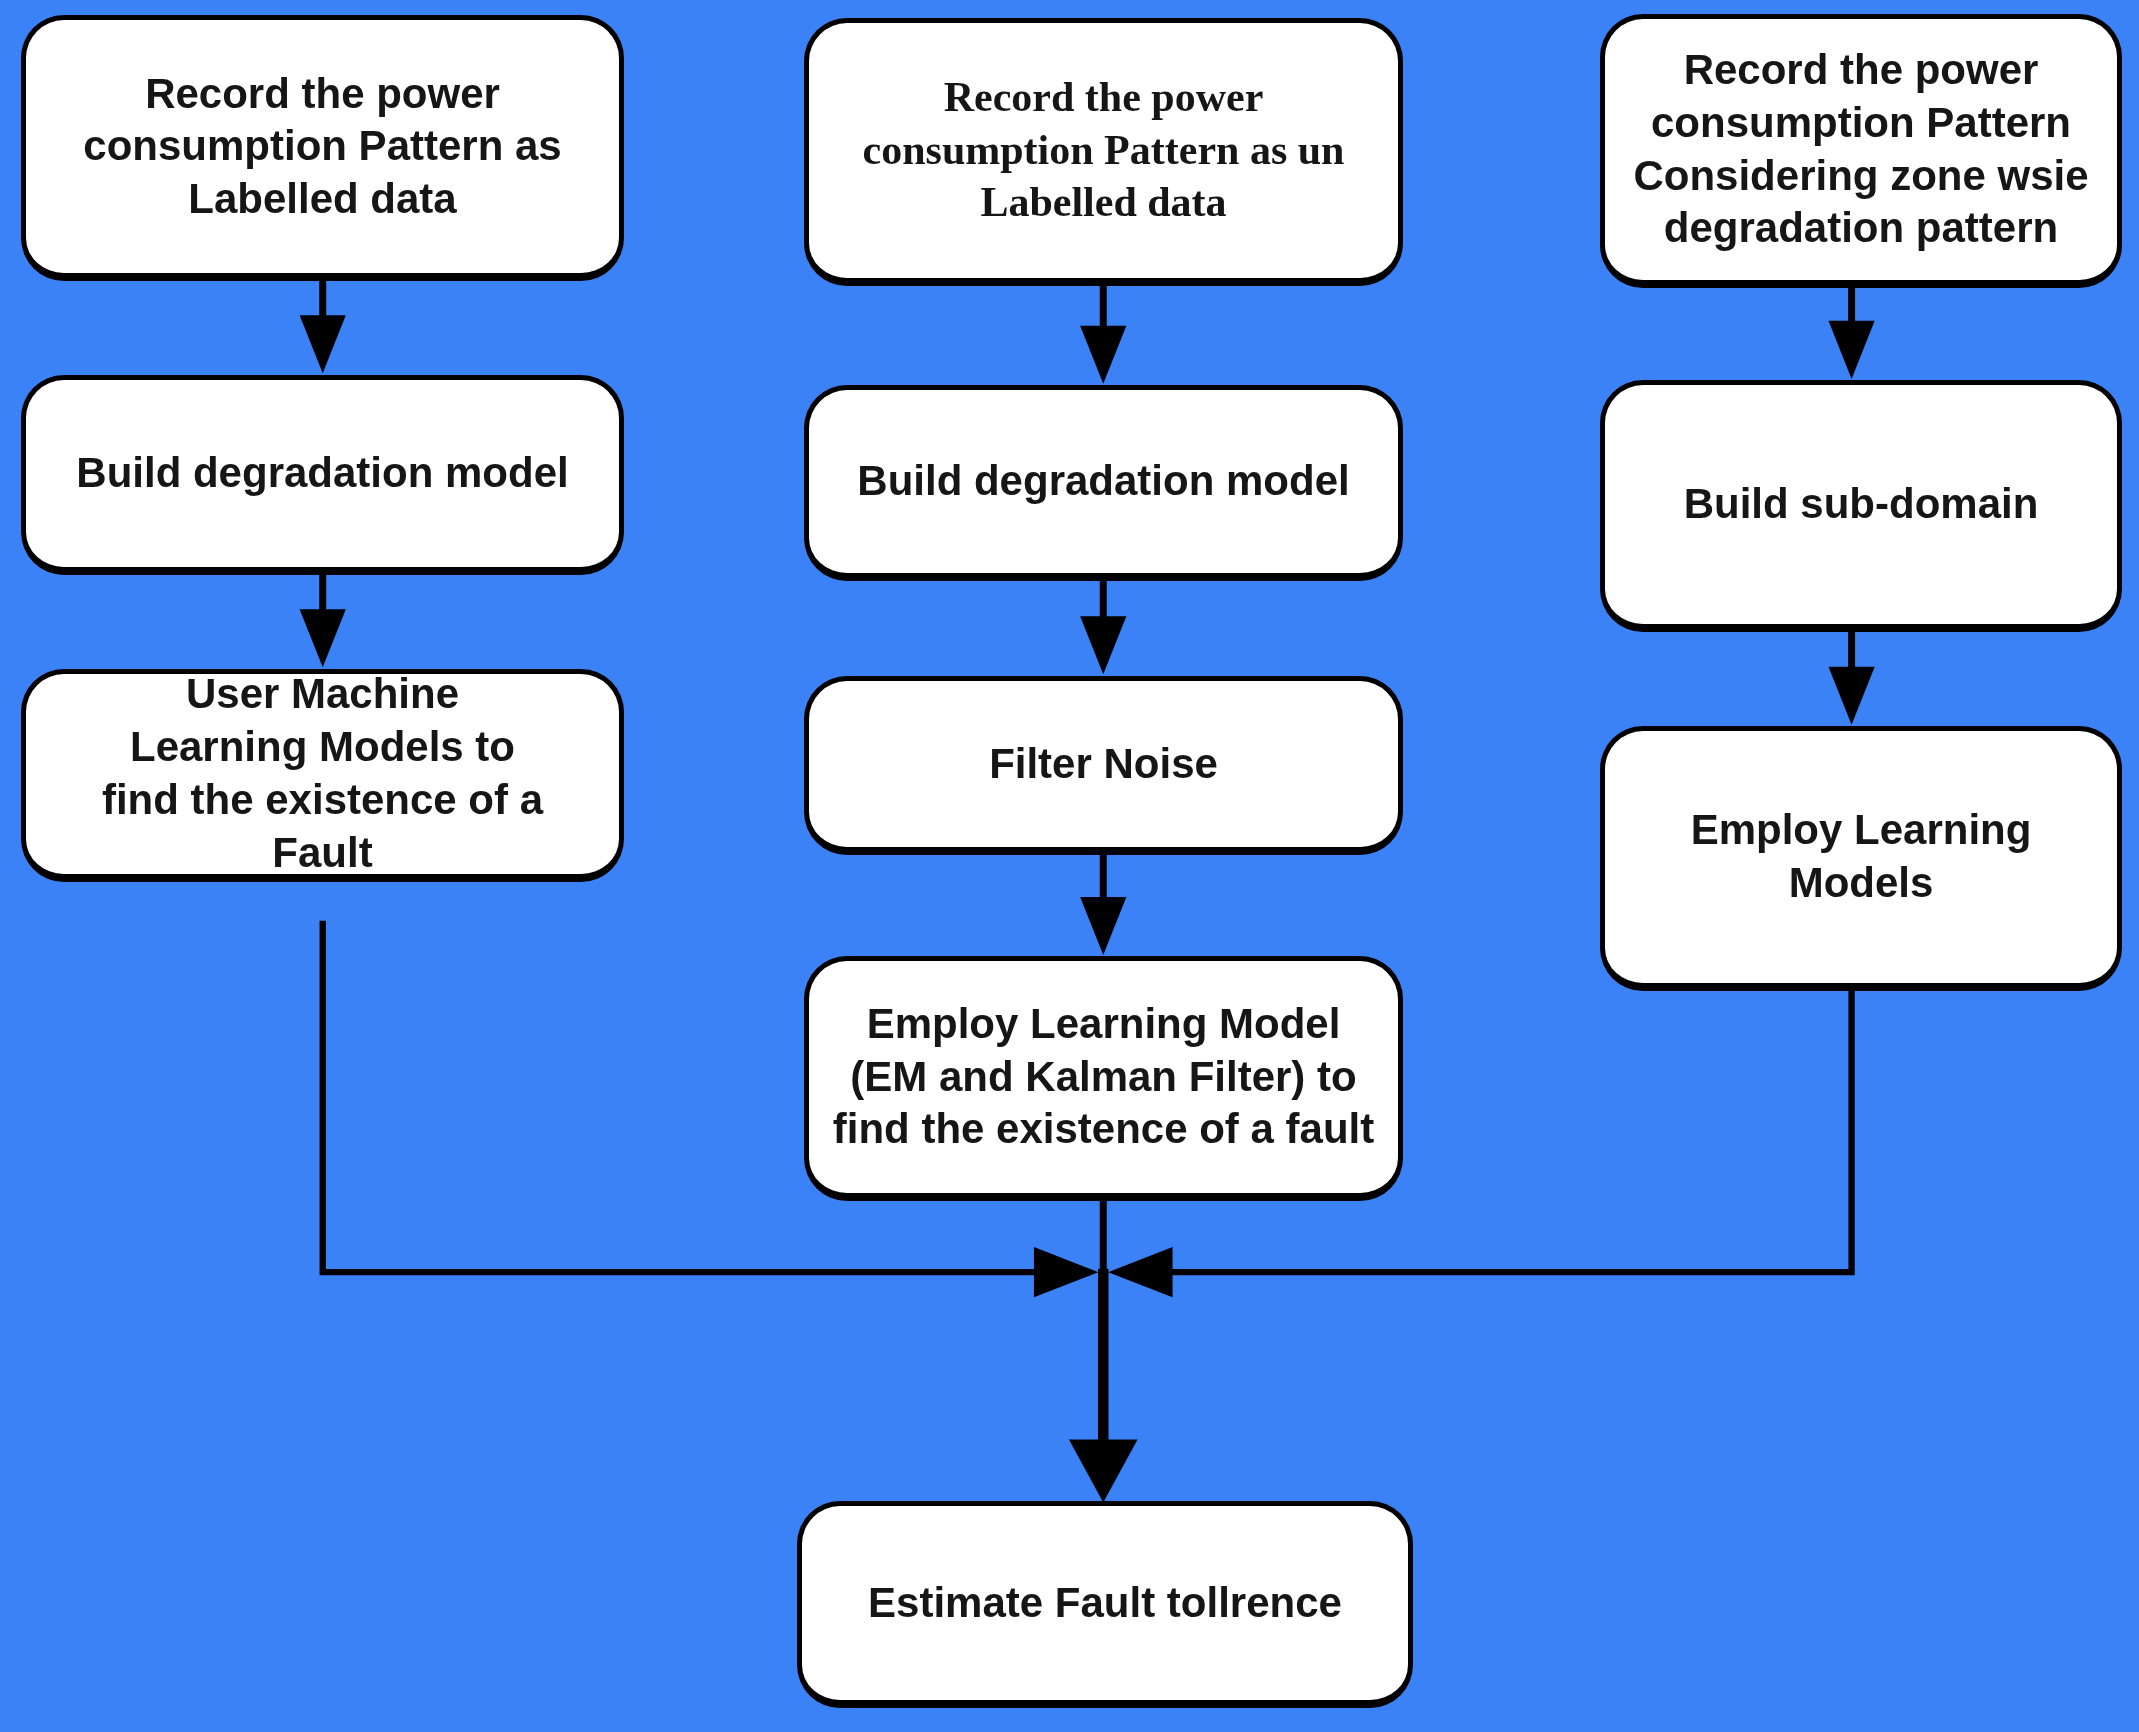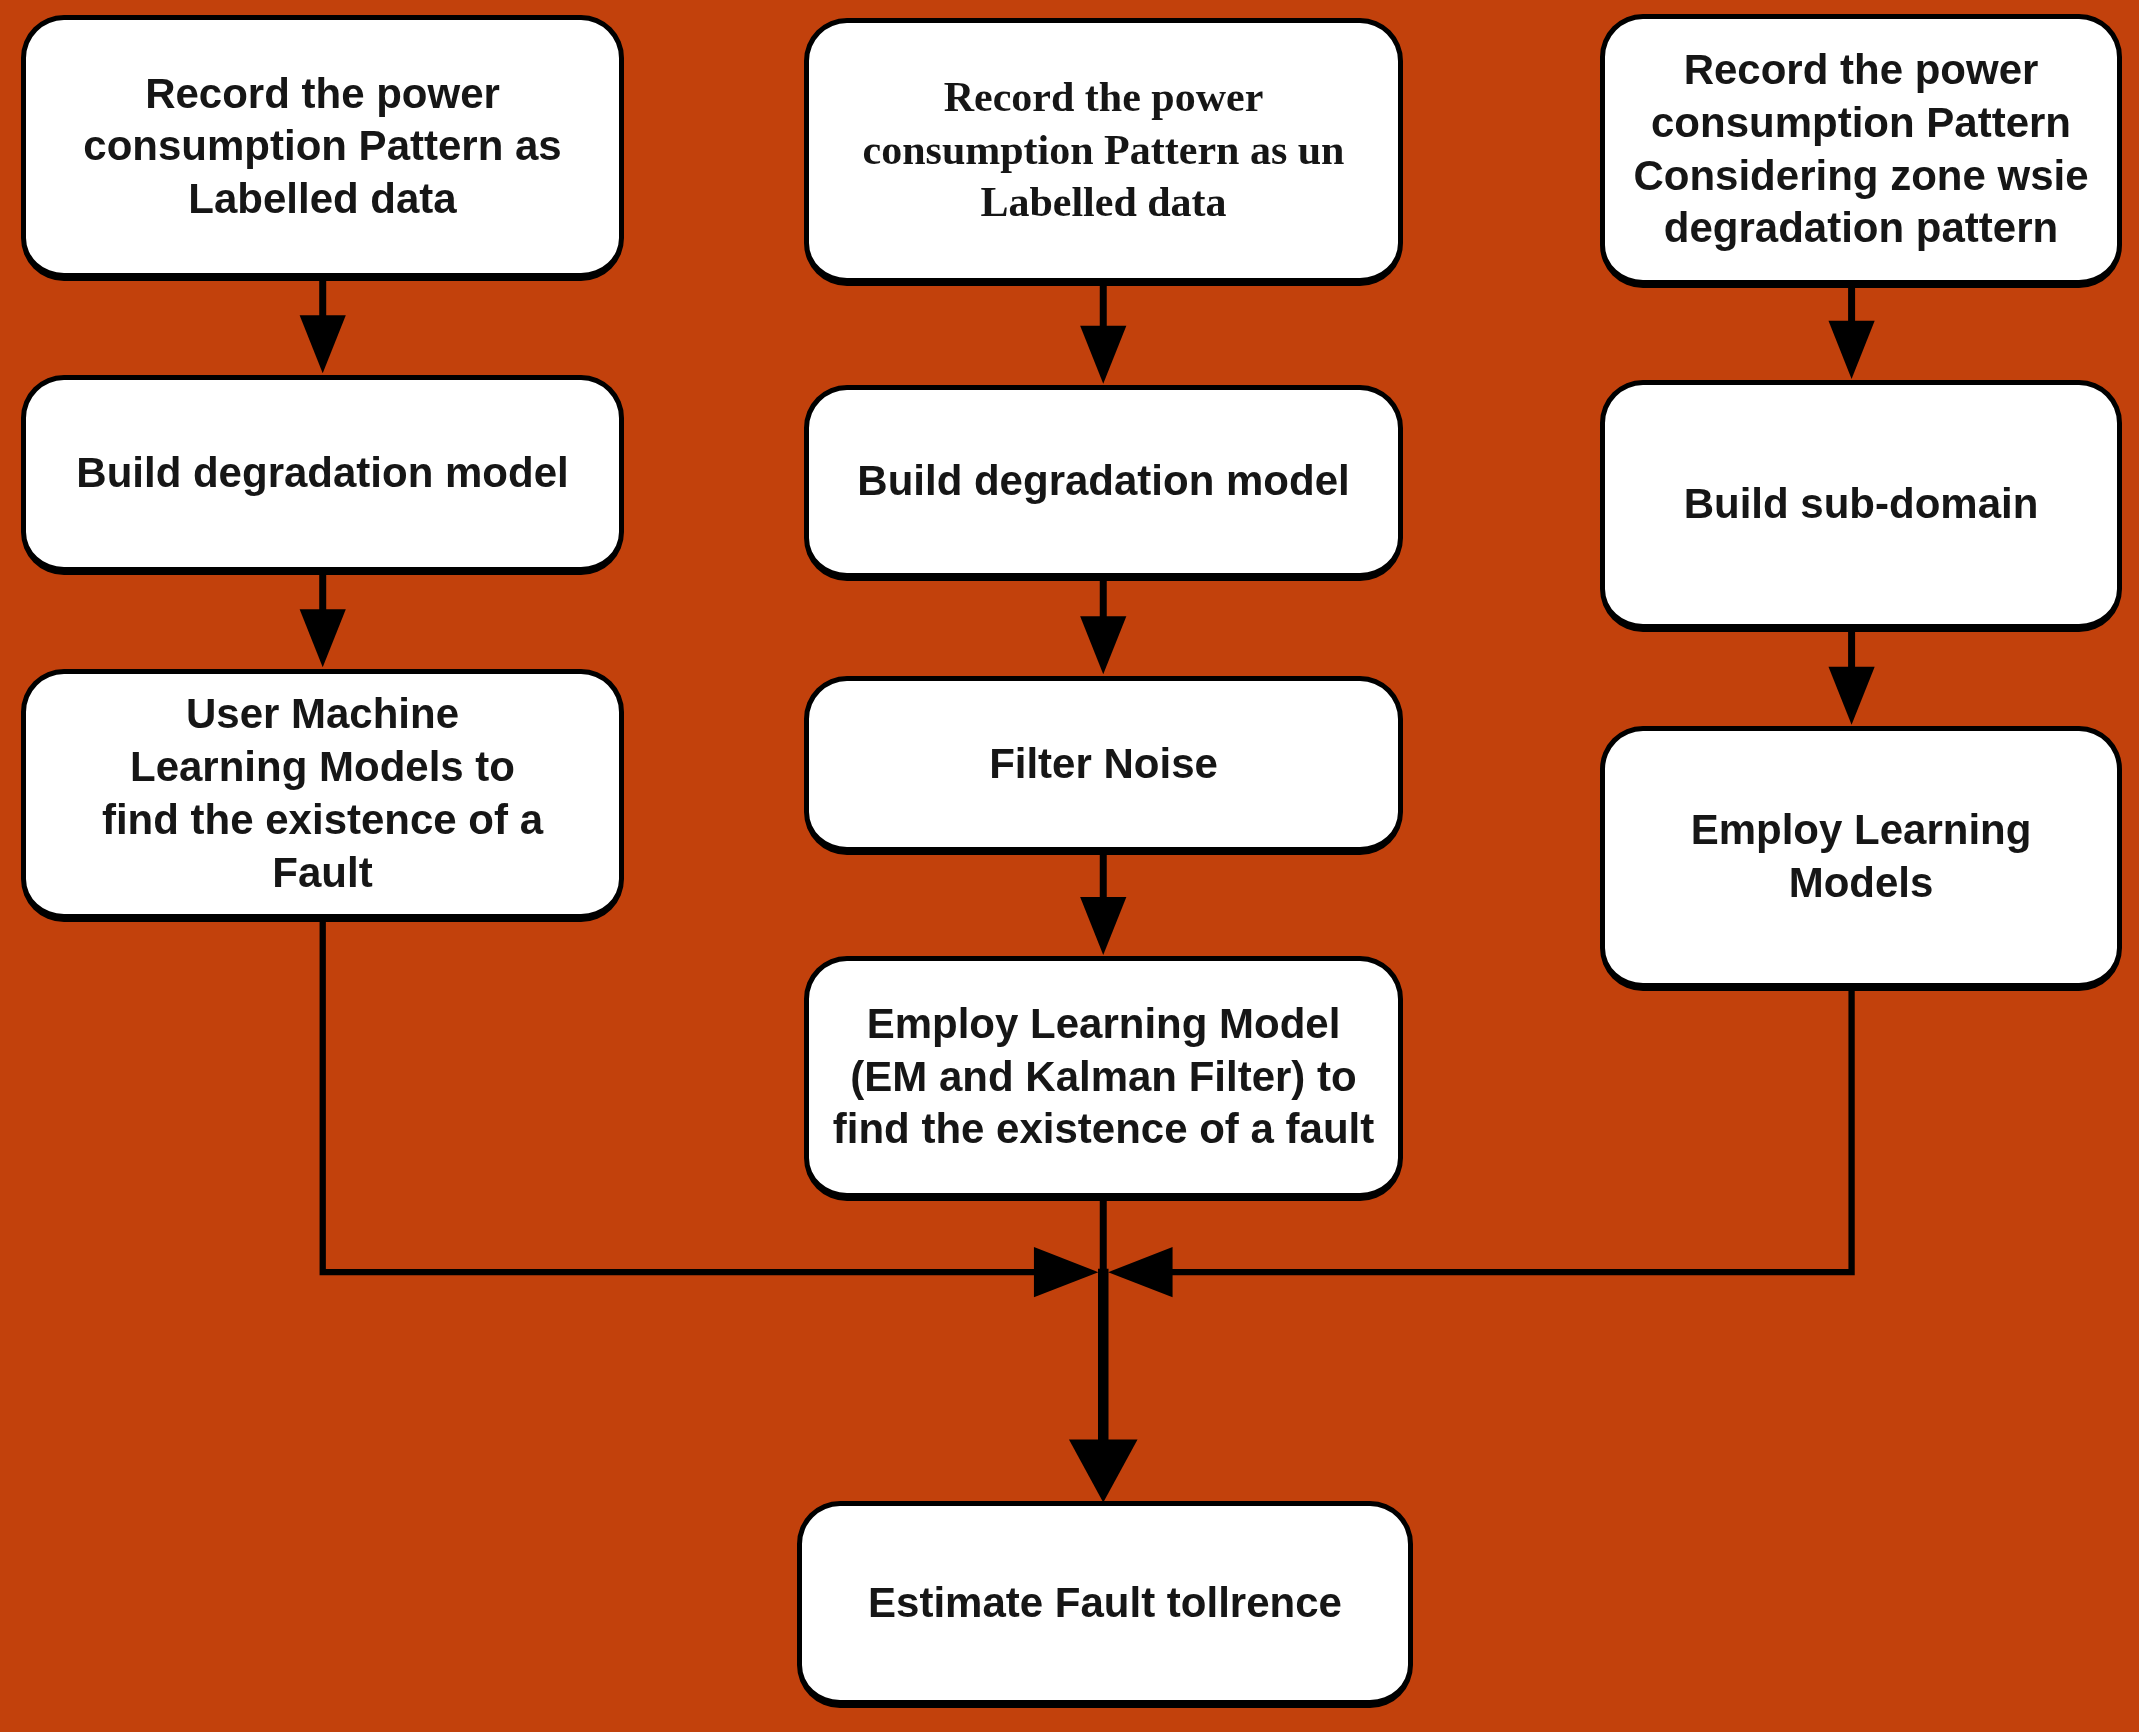--- a/index.html
+++ b/index.html
@@ -5,21 +5,21 @@
 <style>
   html, body {
     margin: 0;
     padding: 0;
     background: #ffffff;
   }
   .canvas {
     position: relative;
     width: 2140px;
     height: 1733px;
-    background: #c2410c;
+    background: #3b82f6;
     font-family: "Liberation Sans", "DejaVu Sans", sans-serif;
   }
   .edges-layer {
     position: absolute;
     left: 0;
     top: 0;
     width: 2140px;
     height: 1733px;
     z-index: 1;
   }
@@ -42,21 +42,21 @@
     font-size: 42px;
     line-height: 1.26;
     color: #161616;
     letter-spacing: 0px;
   }
   .nowrap .lbl { white-space: nowrap; }
 
   
   #n-left-1   { left: 21px;   top: 15.4px;   width: 603px; height: 266px; padding: 0 48px; }
   #n-left-2   { left: 21px;   top: 375px;  width: 603px; height: 200px; padding: 0 28px; }
-  #n-left-3   { left: 21px;   top: 669px;  width: 603px; height: 253px; padding: 0 71px; }
+  #n-left-3   { left: 21px;   top: 669px;  width: 603px; height: 213px; padding: 0 71px; }
   #n-middle-1 { left: 804px; top: 17.5px;   width: 599px; height: 268px; padding: 0 48px; font-family: Liberation Serif, serif; }
   #n-middle-2 { left: 804px; top: 385px;  width: 599px; height: 196px; padding: 0 28px; }
   #n-middle-3 { left: 804px; top: 676px;  width: 599px; height: 179px; padding: 8px 28px; }
   #n-middle-4 { left: 804px; top: 956px; width: 599px; height: 245px; padding: 0 18px; }
   #n-right-1  { left: 1600px; top: 14px;   width: 522px; height: 274px; padding: 12px 24px; }
   #n-right-2  { left: 1600px; top: 380px;  width: 522px; height: 252px; padding: 8px 21px; }
   #n-right-3  { left: 1600px; top: 726px; width: 522px; height: 265px; padding: 0 28px; text-align: center; }
   #n-final    { left: 797px; top: 1501px; width: 616px; height: 207px; padding: 0 28px; }
 </style>
 </head>

